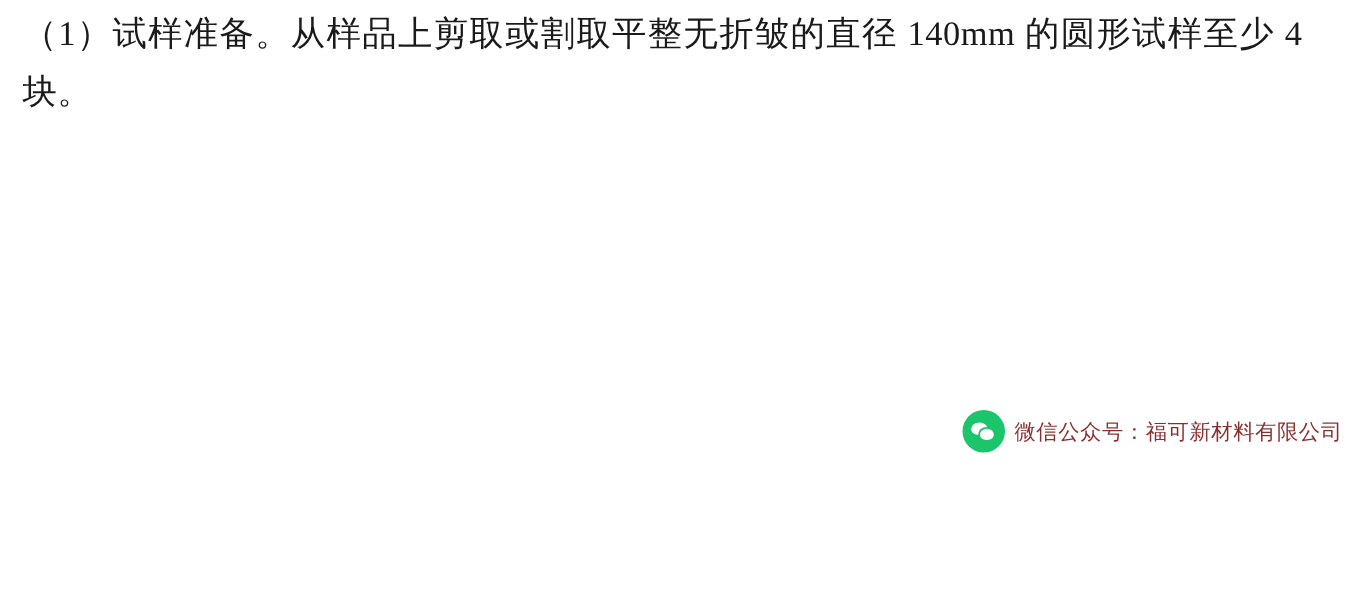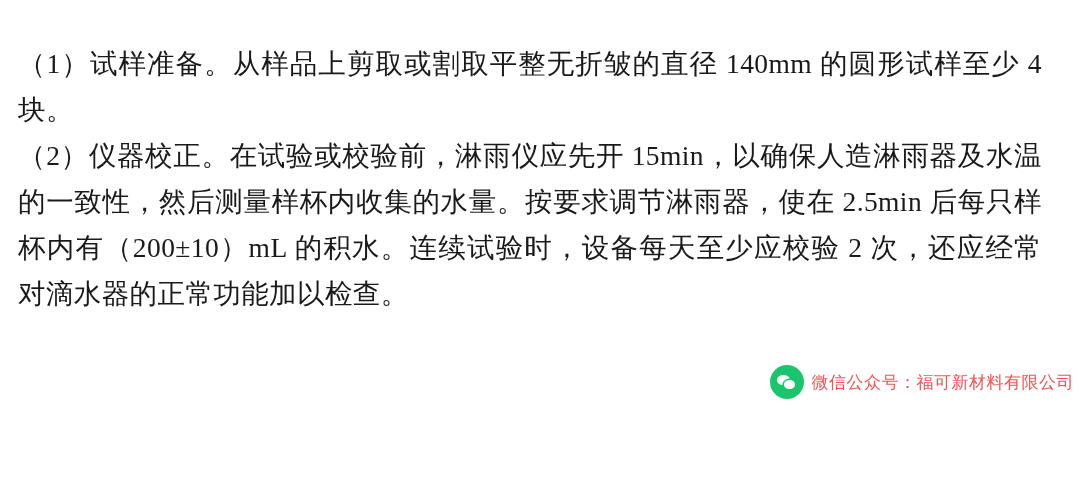--- a/index.html
+++ b/index.html
@@ -15,21 +15,20 @@
     overflow: hidden;
     position: relative;
   }
 
   .page {
     position: relative;
     width: 1080px;
     height: 370px;
     box-sizing: border-box;
     padding: 4px 38px 0 18px;
-    margin-top: 37px;
   }
 
   .para {
     font-size: 27.5px;
     line-height: 46px;
     text-align: justify;
     text-justify: inter-ideograph;
     letter-spacing: 0.4px;
     margin: 0 0 0 0;
     text-indent: 0;
@@ -74,31 +73,30 @@
     top: 15px;
     width: 11px;
     height: 9px;
     border-radius: 50% 50% 45% 45%;
     background: #ffffff;
     box-shadow: 0 0 0 1.5px #07c160;
   }
   .wm-text {
     font-family: Liberation Serif, serif;
     font-size: 17px;
-    color: #ef4444;
+    color: #7f1d1d;
     letter-spacing: 0.5px;
     white-space: nowrap;
   }
 </style>
 </head>
 <body>
 
 <div class="page">
 
   <p class="para">（1）试样准备。从样品上剪取或割取平整无折皱的直径 140mm 的圆形试样至少 4 块。</p>
-  <p class="para">（2）仪器校正。在试验或校验前，淋雨仪应先开 15min，以确保人造淋雨器及水温的一致性，然后测量样杯内收集的水量。按要求调节淋雨器，使在 2.5min 后每只样杯内有（200±10）mL 的积水。连续试验时，设备每天至少应校验 2 次，还应经常对滴水器的正常功能加以检查。</p>
 
   <div class="watermark">
     <span class="wm-logo"></span>
     <span class="wm-text">微信公众号：福可新材料有限公司</span>
   </div>
 
 </div>
 
 </body></html>

